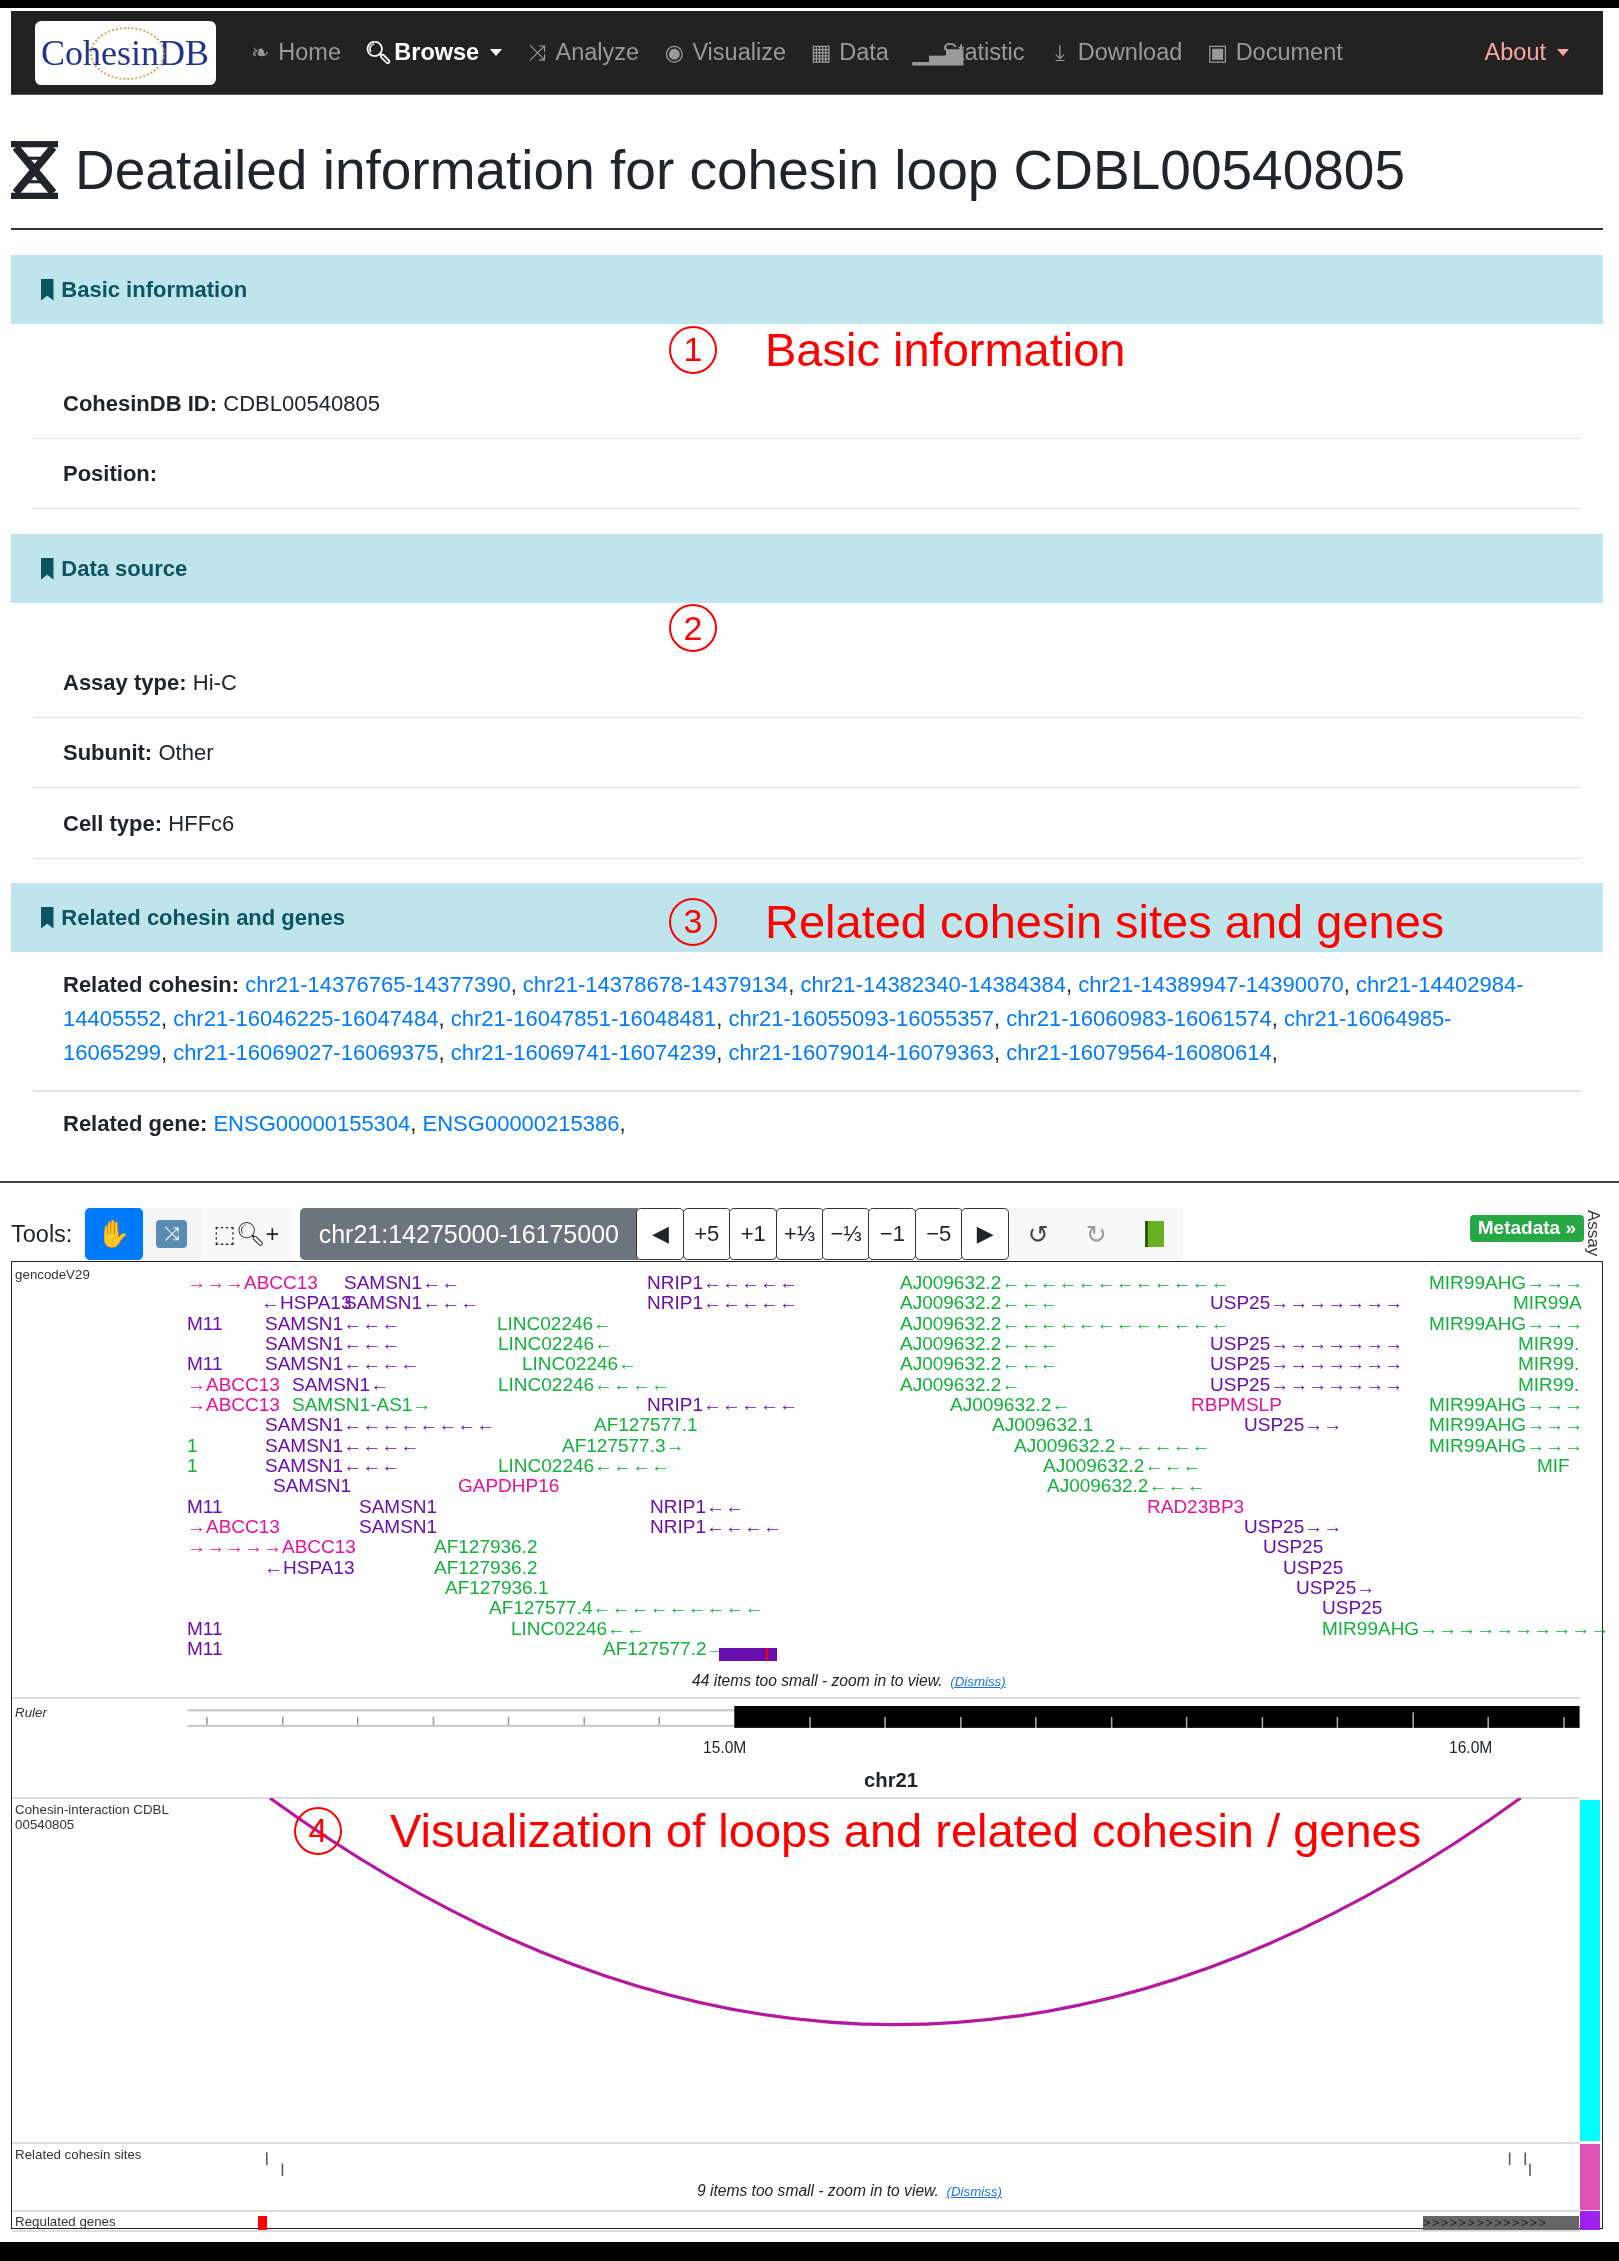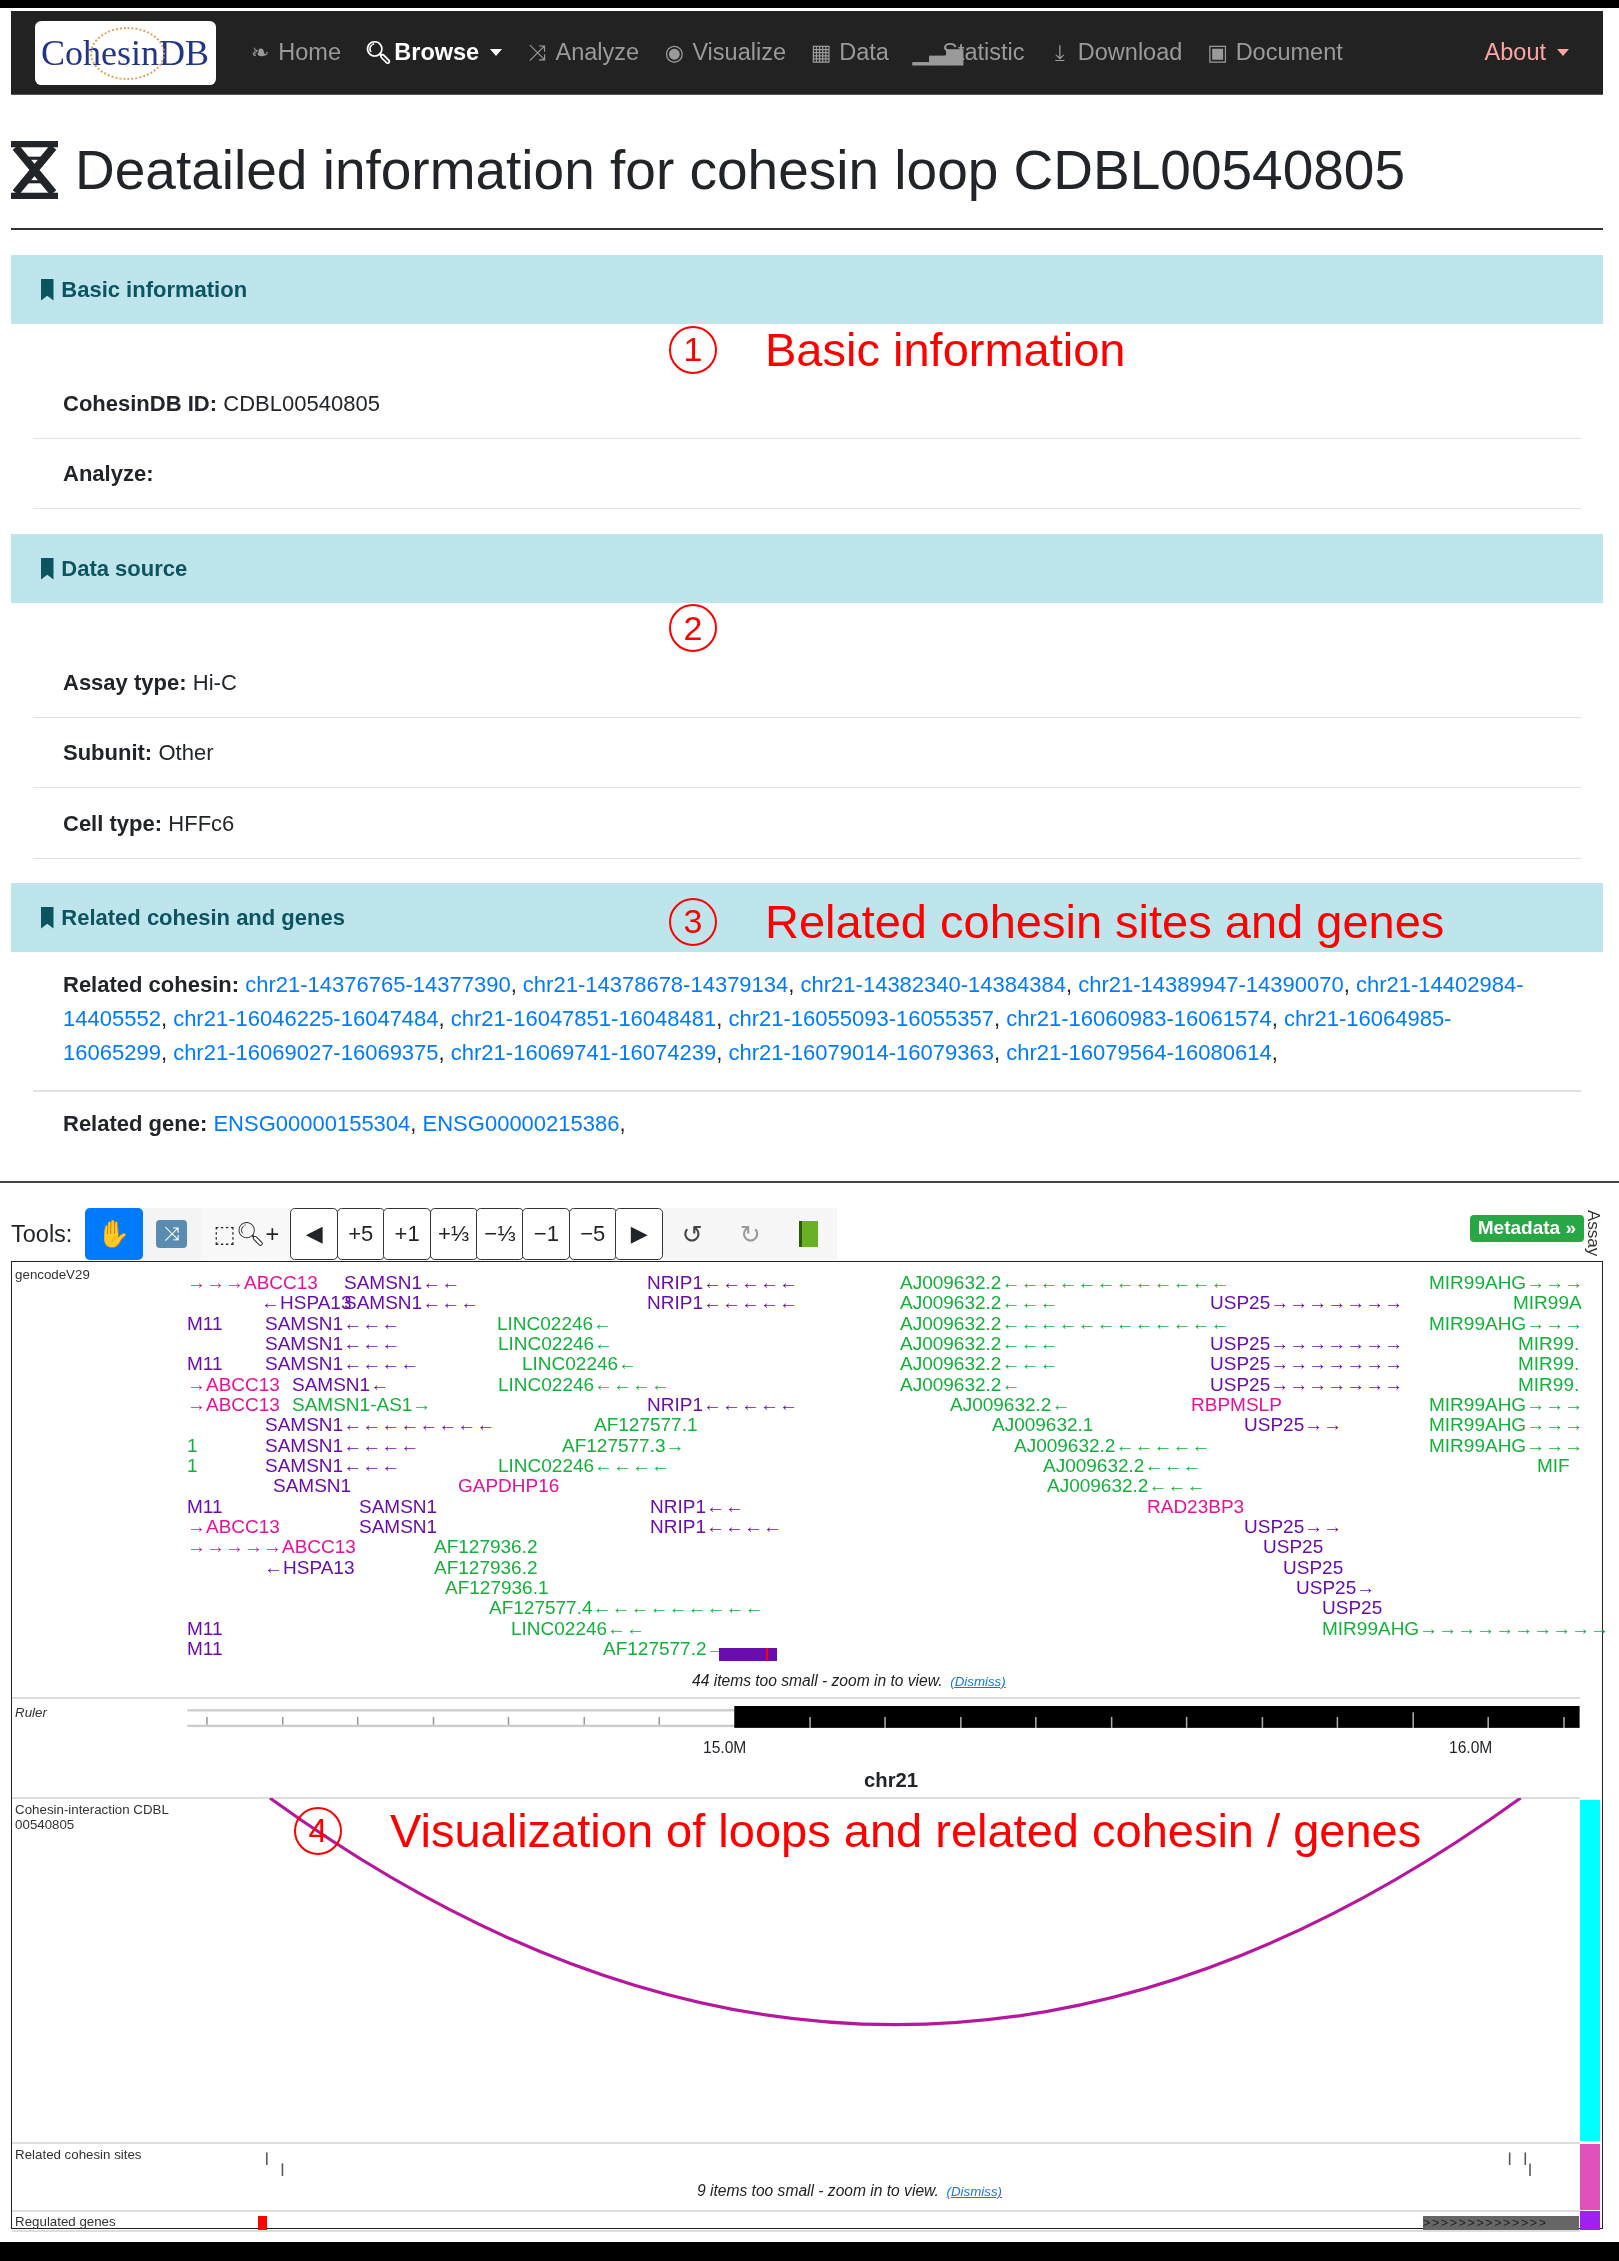--- a/index.html
+++ b/index.html
@@ -130,21 +130,21 @@
 
 <div class="section-head" style="top:255px;">
   <div class="bm"></div>
   <span class="lbl">Basic information</span>
 </div>
 <div class="row" style="top:324px;height:70px;">
   <span class="k">CohesinDB ID:</span>
   <span>CDBL00540805</span>
 </div>
 <div class="row" style="top:394px;height:70px;">
-  <span class="k">Analyze:</span>
+  <span class="k">Position:</span>
 </div>
 <div class="row" style="top:464px;height:70px;border-bottom:none;">
   <span class="k">Loop length:</span>
   <span>1675 kbp</span>
 </div>
 
 <div class="section-head" style="top:534px;">
   <div class="bm"></div>
   <span class="lbl">Data source</span>
 </div>
@@ -196,20 +196,23 @@
 <div class="tools">
   <span class="tlabel">Tools:</span>
   <div class="tbtn hand">
       <span>✋</span>
     </div>
   <div class="tbtn shuf">
       <span>⤨</span>
     </div>
   <div class="tbtn zoomsel">
       <span>⬚🔍︎+</span>
+    </div>
+  <div class="locbox">
+      <span>chr21:14275000-16175000</span>
     </div>
   <div class="nbtn">
       <span>◀</span>
     </div>
   <div class="nbtn">
       <span>+5</span>
     </div>
   <div class="nbtn">
       <span>+1</span>
     </div>

